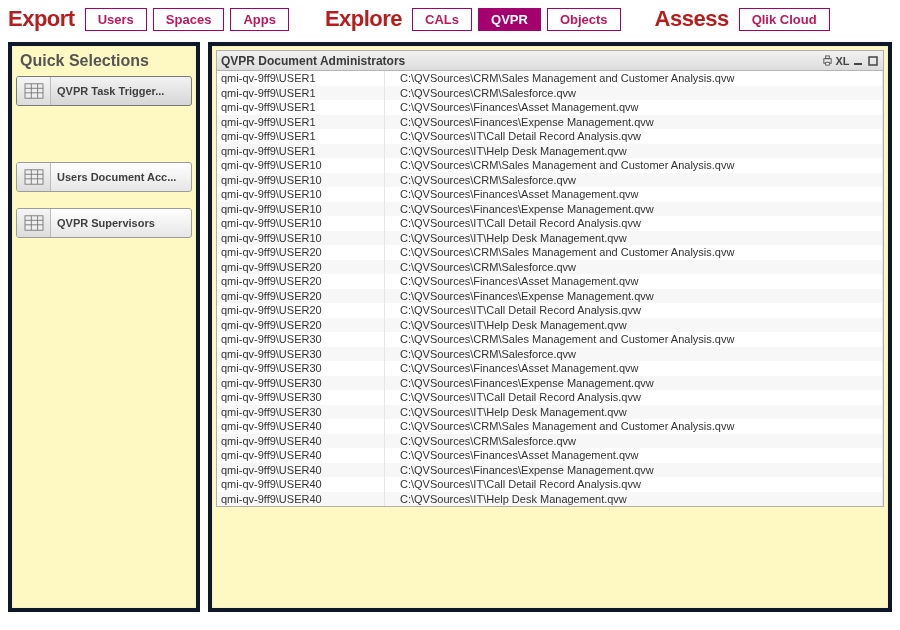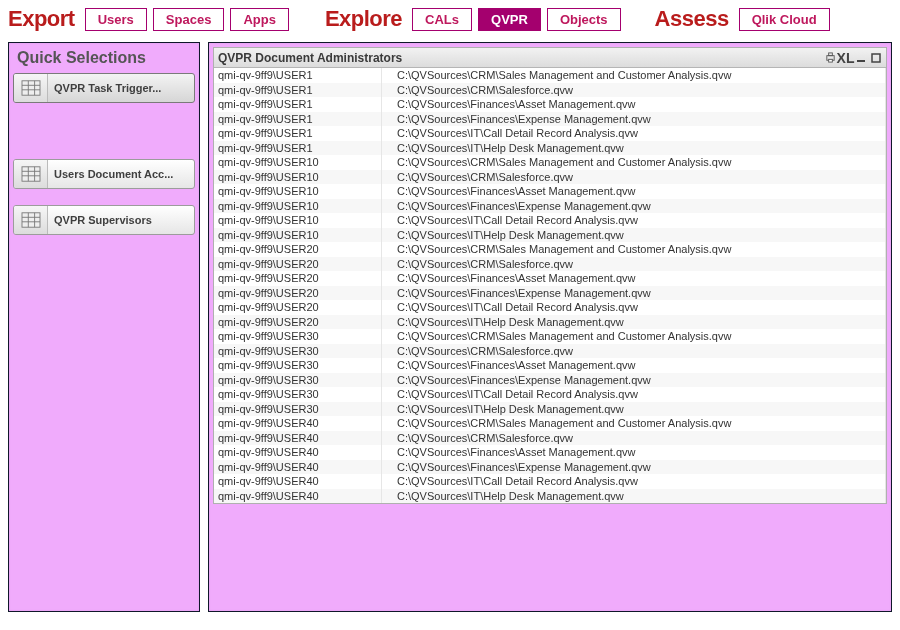--- a/index.html
+++ b/index.html
@@ -4,21 +4,21 @@
 <style>
   * { box-sizing: border-box; margin: 0; padding: 0; }
   body { font-family: Arial, Helvetica, sans-serif; font-size: 12px; background: #fff; width: 900px; height: 630px; overflow: hidden; }
   .topbar { display: flex; align-items: center; padding: 6px 8px 10px 8px; gap: 6px; }
   .section-label { font-size: 22px; font-weight: bold; color: #b91c1c; margin-right: 4px; letter-spacing: -0.5px; }
   .section-label.explore { margin-left: 30px; }
   .section-label.assess { margin-left: 28px; }
   .nav-btn { border: 1px solid #a4006e; background: #fff; color: #be185d; font-size: 13px; font-weight: bold; padding: 3px 12px; cursor: pointer; }
   .nav-btn.active { background: #a4006e; color: #fff; }
   .content { display: flex; gap: 8px; padding: 0 8px 8px 8px; height: 578px; }
-  .panel { border: 1px solid #0f172a; background: #f0abfc; box-shadow: inset 0 0 2px rgba(0,0,0,0.1); }
+  .panel { border: 4px solid #0f172a; background: #fef9c3; box-shadow: inset 0 0 2px rgba(0,0,0,0.1); }
   .sidebar { width: 192px; flex-shrink: 0; padding: 4px; }
   .sidebar-title { font-size: 16px; font-weight: bold; color: #555; padding: 2px 4px 6px 4px; }
   .qs-item { display: flex; align-items: center; border: 1px solid #9c9c9c; border-radius: 3px; background: linear-gradient(#fff,#e6e6e6); margin-bottom: 16px; cursor: pointer; height: 30px; overflow: hidden; }
   .qs-item.sel { border-color: #7a7a7a; background: linear-gradient(#f3f3f3,#d6d6d6); }
   .qs-spacer { height: 40px; }
   .qs-icon { width: 34px; height: 28px; display: flex; align-items: center; justify-content: center; border-right: 1px solid #bbb; background: linear-gradient(#f6f6f6,#dcdcdc); flex-shrink: 0; }
   .qs-label { flex: 1; font-size: 11px; font-weight: bold; color: #3f3f3f; padding: 0 6px; white-space: nowrap; overflow: hidden; text-overflow: ellipsis; }
   .main { flex: 1; padding: 4px; display: flex; flex-direction: column; }
   .object { border: 1px solid #b0b0b0; display: flex; flex-direction: column; }
   .obj-title { display: flex; align-items: center; background: linear-gradient(#f2f2f2,#dcdcdc); border-bottom: 1px solid #b5b5b5; height: 20px; padding: 0 4px; }
@@ -113,21 +113,21 @@
       <div class="obj-title">
         <span class="obj-title-text">QVPR Document Administrators</span>
         <div class="obj-toolbar">
           <span class="obj-tool">
             <svg width="11" height="11" viewBox="0 0 12 12">
                 <rect x="2" y="4" width="8" height="5" fill="none" stroke="#555"></rect>
                 <rect x="4" y="1" width="4" height="3" fill="none" stroke="#555"></rect>
                 <rect x="4" y="8" width="4" height="3" fill="#fff" stroke="#555"></rect>
               </svg>
           </span>
-          <span class="obj-tool" style="font-size:14px;font-weight:bold;">XL</span>
+          <span class="obj-tool" style="font-size:11px;font-weight:bold;">XL</span>
           <span class="obj-tool">
             <svg width="10" height="10" viewBox="0 0 10 10">
                 <line x1="1" y1="8" x2="9" y2="8" stroke="#444" stroke-width="2"></line>
               </svg>
           </span>
           <span class="obj-tool">
             <svg width="10" height="10" viewBox="0 0 10 10">
                 <rect x="1" y="1" width="8" height="8" fill="none" stroke="#444" stroke-width="1.5"></rect>
               </svg>
           </span>

